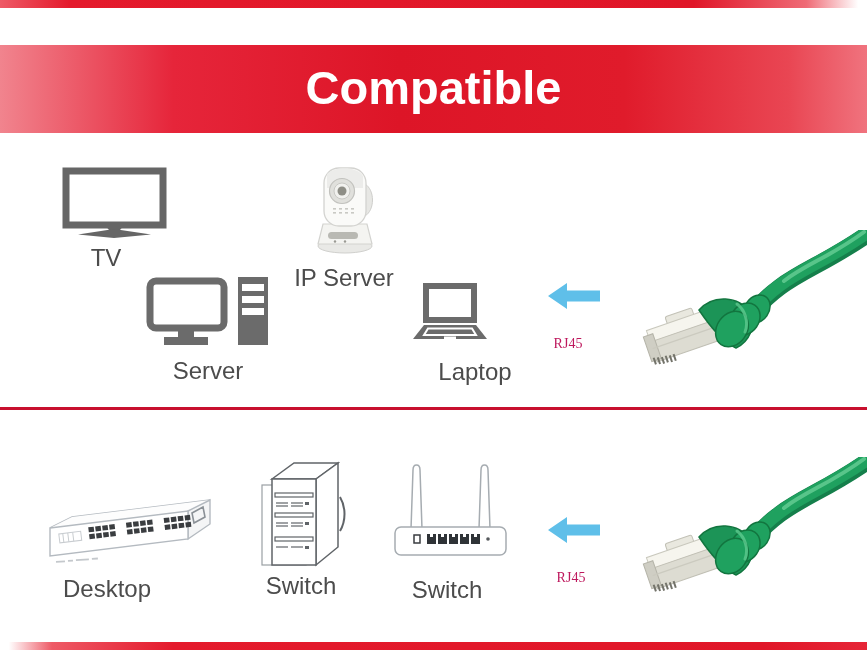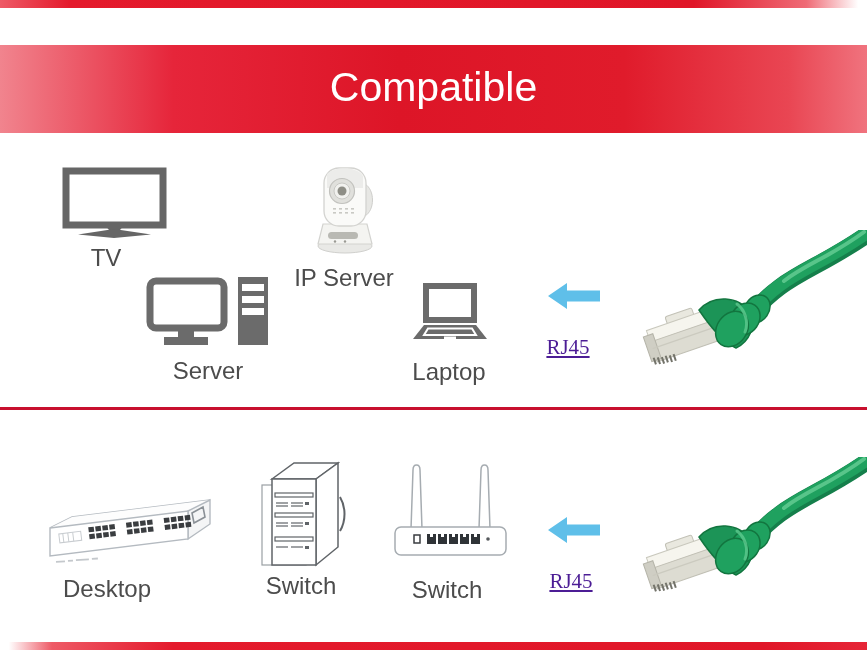--- a/index.html
+++ b/index.html
@@ -9,31 +9,31 @@
 
   
   .edge-strip{position:absolute;left:0;width:100%;height:8px;}
   .edge-strip.top{top:0;background:linear-gradient(90deg,#ee5a66 0%,#e41a2c 8%,#e01628 80%,#ef6b76 93%,rgba(255,255,255,0) 99%);}
   .edge-strip.bottom{bottom:0;background:linear-gradient(90deg,rgba(255,255,255,0) 1%,#ee5a66 6%,#e41a2c 20%,#e01628 88%,#e62537 100%);}
 
   
   .banner{position:absolute;left:0;top:45px;width:100%;height:88px;
     background:linear-gradient(90deg,#f1848e 0%,#e6253a 20%,#dd1527 46%,#e01b2b 72%,#e94653 91%,#f0737e 100%);
     display:flex;align-items:center;justify-content:center;}
-  .banner-title{color:#ffffff;font-size:41px;font-weight:400;letter-spacing:0px;line-height:1;
+  .banner-title{color:#ffffff;font-size:47px;font-weight:700;letter-spacing:0px;line-height:1;
     padding-bottom:4px;}
 
   
   .divider{position:absolute;left:0;top:407px;width:100%;height:2.5px;background:#c8102e;}
 
   .icon{position:absolute;}
   .dev-label{position:absolute;transform:translateX(-50%);white-space:nowrap;
     color:#4c4c4c;font-size:24px;line-height:1;}
   .rj45-label{position:absolute;transform:translateX(-50%);white-space:nowrap;
-    color:#4c1d95;font-size:21px;line-height:1;font-family:"Liberation Serif", serif;text-decoration:underline;}
+    color:#be185d;font-size:14px;line-height:1;font-family:"Liberation Serif", serif;}
 </style>
 </head>
 <body>
 
 <div class="page">
 
   <svg width="0" height="0" style="position:absolute">
     <defs>
       <g id="def-arrow">
         <polygon points="0,13 19,0 19,7.5 52,7.5 52,18.5 19,18.5 19,26" fill="#5fbfe9"></polygon>
@@ -120,21 +120,21 @@
     <rect x="96" y="31" width="22" height="7" fill="#ffffff"></rect>
   </svg>
   <div class="dev-label" style="left:208px;top:359px">Server</div>
 
   <svg class="icon" style="left:410px;top:283px" width="80" height="62" viewBox="0 0 80 62">
     <rect x="16" y="3" width="48" height="34" fill="#ffffff" stroke="#6b6b6b" stroke-width="6"></rect>
     <polygon points="3,56 77,56 66,42 14,42" fill="#6b6b6b"></polygon>
     <polygon points="18,45.5 62,45.5 66,52 14,52" fill="none" stroke="#ffffff" stroke-width="2"></polygon>
     <rect x="34" y="53.5" width="12" height="2.5" fill="#ffffff"></rect>
   </svg>
-  <div class="dev-label" style="left:449px;top:360px">Laptop</div>
+  <div class="dev-label" style="left:475px;top:360px">Laptop</div>
 
   <svg class="icon" style="left:548px;top:283px" width="52" height="26" viewBox="0 0 52 26">
       <use href="#def-arrow"></use>
     </svg>
   <div class="rj45-label" style="left:568px;top:337px">RJ45</div>
   <svg class="icon" style="left:617px;top:230px" width="250" height="168" viewBox="0 0 250 168">
       <use href="#def-cable"></use>
     </svg>
 
   <div class="divider"></div>

